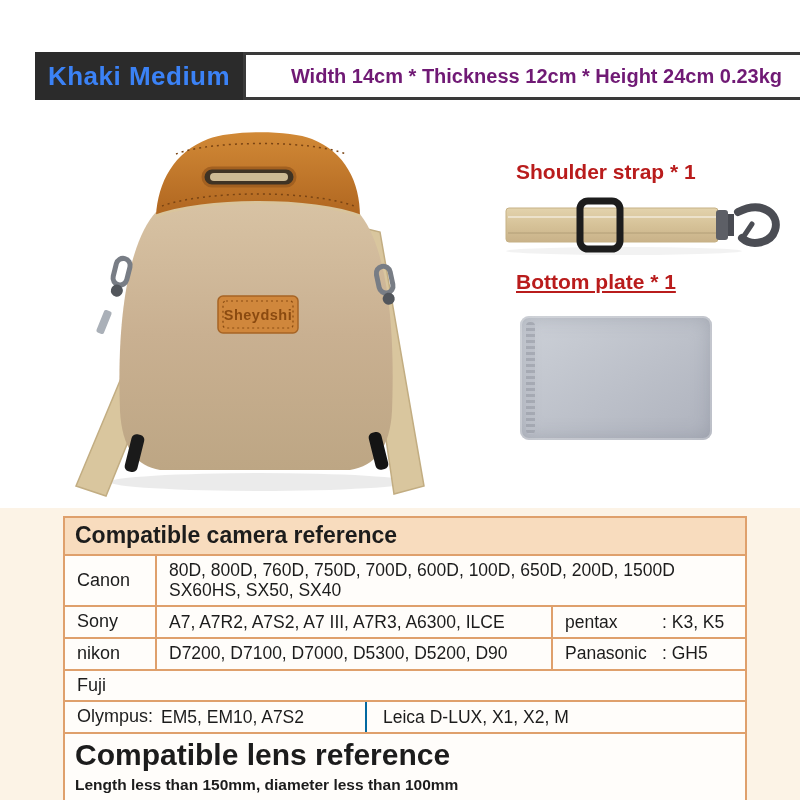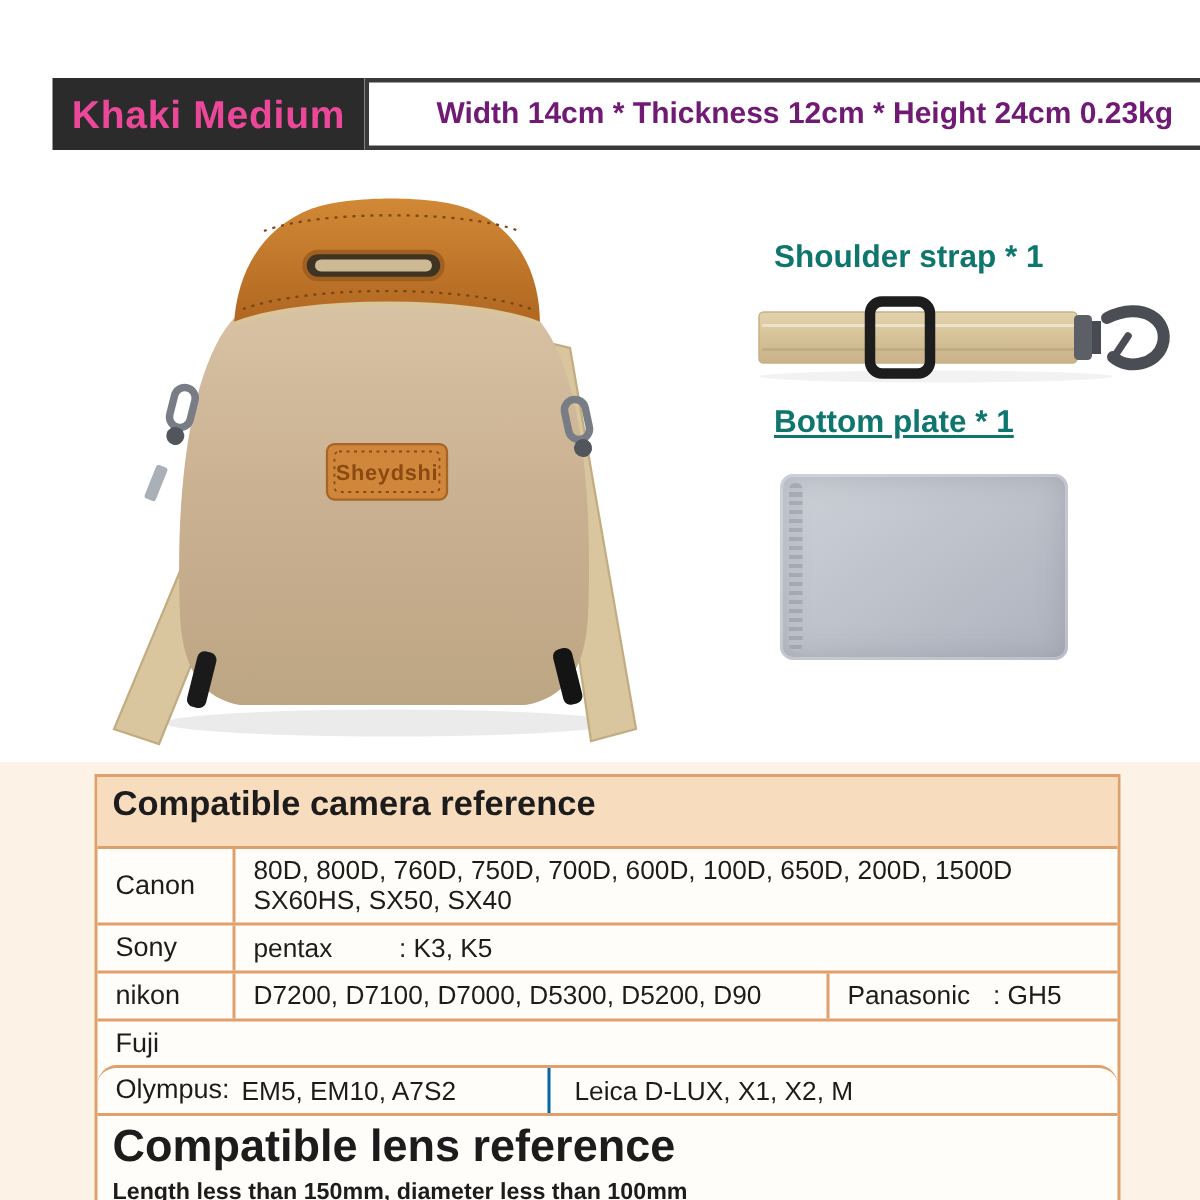--- a/index.html
+++ b/index.html
@@ -7,34 +7,34 @@
   body {
     width:800px; height:800px; position:relative; overflow:hidden;
     background:#ffffff;
     font-family:"Liberation Sans", sans-serif;
     color:#1c1c1c;
   }
 
   
   .variant-badge {
     position:absolute; left:35px; top:52px; width:208px; height:48px;
-    background:#2b2b2b; color:#ec4899;
+    background:#2b2b2b; color:#3b82f6;
     font-size:26px; font-weight:bold; letter-spacing:.5px;
     display:flex; align-items:center; justify-content:center;
   }
   .dimensions-box {
     position:absolute; left:243px; top:52px; width:587px; height:48px;
     background:#ffffff; border:3px solid #3a3a3a;
     display:flex; align-items:center; justify-content:center;
     font-size:20px; color:#701a75; font-weight:600;
   }
 
   
   .bag-photo { position:absolute; left:60px; top:126px; width:420px; height:374px; }
-  .acc-title { position:absolute; font-size:21px; font-weight:600; color:#0f766e; }
+  .acc-title { position:absolute; font-size:21px; font-weight:600; color:#b91c1c; }
   .strap-title { left:516px; top:160px; }
   .plate-title { left:516px; top:270px;text-decoration:underline; }
   .strap-photo { position:absolute; left:494px; top:194px; width:292px; height:64px; }
 
   .bottom-plate {
     position:absolute; left:520px; top:316px; width:192px; height:124px;
     border-radius:9px;
     background:linear-gradient(145deg,#cdd1d8 0%,#bcc0c9 55%,#aeb2bd 100%);
     box-shadow: inset 0 0 0 2px rgba(255,255,255,.28), inset 0 0 20px rgba(110,115,128,.35);
   }
@@ -45,25 +45,25 @@
 
   
   .bottom-band {
     position:absolute; left:0; top:508px; width:800px; height:292px;
     background:#fcf3e6;
   }
   .ref-table {
     position:absolute; left:63px; top:8px; width:684px;
     background:#fffdfa; border:2px solid #dfa06c; color:#1c1c1c;
   }
-  .tbl-title { background:#f8dcbe; font-weight:bold; font-size:23px; padding:4px 10px 15px; }
+  .tbl-title { background:#f8dcbe; font-weight:bold; font-size:23px; padding:4px 10px 5px; }
   .row { border-top:2px solid #dfa06c; display:grid; }
   .g-canon   { grid-template-columns:90px 1fr; }
   .g-sony    { grid-template-columns:90px 396px 1fr; }
-  .g-olympus { grid-template-columns:300px 1fr;border-radius:13px; }
+  .g-olympus { grid-template-columns:300px 1fr; }
   .cell { padding:4px 8px 5px; font-size:17.5px; line-height:1.15; display:flex; align-items:center; }
   .brand { font-size:18px; padding-left:12px; }
   .models { border-left:2px solid #dfa06c; padding-left:12px; }
   .multiline { white-space:pre-line; }
   .side { border-left:2px solid #dfa06c; padding-left:12px; }
   .side .lbl { min-width:97px; display:inline-block; }
   .oly { padding-left:12px; }
   .oly .lbl { font-size:18px; margin-right:8px; }
   .leica-cell { border-left:2px solid #0369a1; padding-left:16px; }
   .lens-title { border-top:2px solid #dfa06c; font-weight:bold; font-size:30px; padding:4px 10px; }
@@ -163,20 +163,21 @@
     <div class="tbl-title">Compatible camera reference</div>
 
     <div class="row g-canon">
       <div class="cell brand">Canon</div>
       <div class="cell models multiline">80D, 800D, 760D, 750D, 700D, 600D, 100D, 650D, 200D, 1500D
 SX60HS, SX50, SX40</div>
     </div>
 
     <div class="row g-sony">
       <div class="cell brand">Sony</div>
+      <div class="cell models">A7, A7R2, A7S2, A7 III, A7R3, A6300, ILCE</div>
       <div class="cell side">
         <span class="lbl">pentax</span>
         <span>: K3, K5</span>
       </div>
     </div>
 
     <div class="row g-sony">
       <div class="cell brand">nikon</div>
       <div class="cell models">D7200, D7100, D7000, D5300, D5200, D90</div>
       <div class="cell side">

